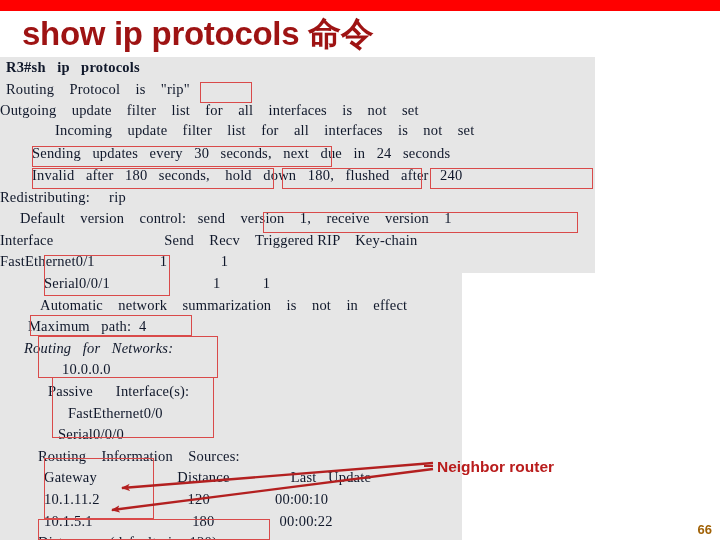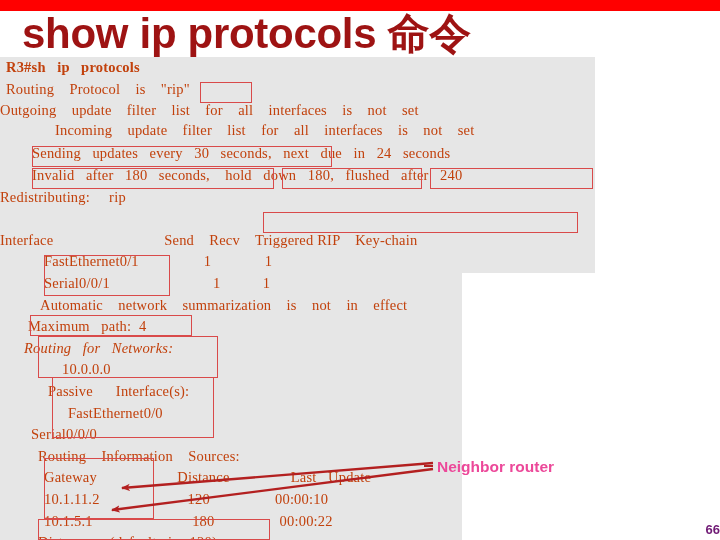--- a/index.html
+++ b/index.html
@@ -31,21 +31,21 @@
   }
   
   .slide-title {
     position: absolute;
     left: 22px;
     top: 11px;
     width: 660px;
     height: 45px;
     line-height: 45px;
     font-family: "Liberation Sans", sans-serif;
-    font-size: 42px;
+    font-size: 33px;
     font-weight: 700;
     color: #9e1313;
     letter-spacing: -0.3px;
     white-space: nowrap;
   }
   
   .panel-top {
     position: absolute;
     left: 0px;
     top: 57px;
@@ -70,55 +70,55 @@
     height: 483px;
   }
   .line {
     position: absolute;
     left: 0;
     width: 600px;
     height: 22px;
     white-space: pre;
     font-family: "Liberation Serif", serif;
     font-size: 14.5px;
-    color: #c2410c;
+    color: #0f172a;
     letter-spacing: 0.2px;
   }
   .line.bold { font-weight: 700; }
   
   .hl {
     position: absolute;
     border: 1.3px solid #d94a4a;
     box-sizing: border-box;
     background: transparent;
     pointer-events: none;
   }
   
   .annot-label {
     position: absolute;
     font-family: "Liberation Sans", sans-serif;
     font-size: 15.5px;
     font-weight: 700;
-    color: #ec4899;
+    color: #b91c1c;
     white-space: nowrap;
   }
   .arrows {
     position: absolute;
     left: 0; top: 0;
     width: 720px; height: 540px;
     pointer-events: none;
   }
   .page-num {
     position: absolute;
-    right: 0;
+    right: 8px;
     bottom: 3px;
     font-family: "Liberation Sans", sans-serif;
     font-size: 13px;
     font-weight: 700;
-    color: #701a75;
+    color: #a16207;
   }
 </style>
 </head>
 <body>
 
 <div id="slide">
 
   <div class="top-bar"></div>
 
   <div class="slide-title">show ip protocols 命令</div>
@@ -127,30 +127,31 @@
   <div class="panel-bottom"></div>
 
   <div class="term" id="term">
       <div class="line bold" style="top: 2px; padding-left: 6px;">R3#sh   ip   protocols</div>
       <div class="line" style="top: 23.6px; padding-left: 6px;">Routing    Protocol    is    "rip"</div>
       <div class="line" style="top: 45.2px; ">Outgoing    update    filter    list    for    all    interfaces    is    not    set</div>
       <div class="line" style="top: 65px; padding-left: 55px;">Incoming    update    filter    list    for    all    interfaces    is    not    set</div>
       <div class="line" style="top: 88.4px; padding-left: 32px;">Sending   updates   every   30   seconds,   next   due   in   24   seconds</div>
       <div class="line" style="top: 110px; padding-left: 32px;">Invalid   after   180   seconds,    hold   down   180,   flushed   after   240</div>
       <div class="line" style="top: 131.6px; ">Redistributing:     rip</div>
+      <div class="line" style="top: 153.2px; padding-left: 20px;">Default    version    control:   send    version    1,    receive    version    1</div>
       <div class="line" style="top: 174.8px; ">Interface                             Send    Recv    Triggered RIP    Key-chain</div>
-      <div class="line" style="top: 196.4px; padding-left: 44px;">FastEthernet0/1                 1              1</div>
+      <div class="line" style="top: 196.4px; ">FastEthernet0/1                 1              1</div>
       <div class="line" style="top: 218px; padding-left: 44px;">Serial0/0/1                           1           1</div>
       <div class="line" style="top: 239.6px; padding-left: 40px;">Automatic    network    summarization    is    not    in    effect</div>
       <div class="line" style="top: 261.2px; padding-left: 28px;">Maximum   path:  4</div>
       <div class="line" style="top: 282.8px; padding-left: 24px; font-style: italic;">Routing   for   Networks:</div>
       <div class="line" style="top: 304.4px; padding-left: 62px;">10.0.0.0</div>
       <div class="line" style="top: 326px; padding-left: 48px;">Passive      Interface(s):</div>
       <div class="line" style="top: 347.6px; padding-left: 68px;">FastEthernet0/0</div>
-      <div class="line" style="top: 369.2px; padding-left: 31px;">Serial0/0/0</div>
+      <div class="line" style="top: 369.2px; padding-left: 58px;">Serial0/0/0</div>
       <div class="line" style="top: 390.8px; padding-left: 38px;">Routing    Information    Sources:</div>
       <div class="line" style="top: 412.4px; padding-left: 44px;">Gateway                     Distance                Last   Update</div>
       <div class="line" style="top: 434px; padding-left: 44px;">10.1.11.2                       120                 00:00:10</div>
       <div class="line" style="top: 455.6px; padding-left: 44px;">10.1.5.1                          180                 00:00:22</div>
       <div class="line" style="top: 477.2px; padding-left: 38px;">Distance:    (default   is   120)</div>
     </div>
 
   <div id="highlight-layer">
       <div class="hl" style="left: 200px; top: 82px; width: 52px; height: 21px; border-color: rgb(217, 74, 74);"></div>
       <div class="hl" style="left: 32px; top: 146px; width: 300px; height: 21px; border-color: rgb(217, 74, 74);"></div>

